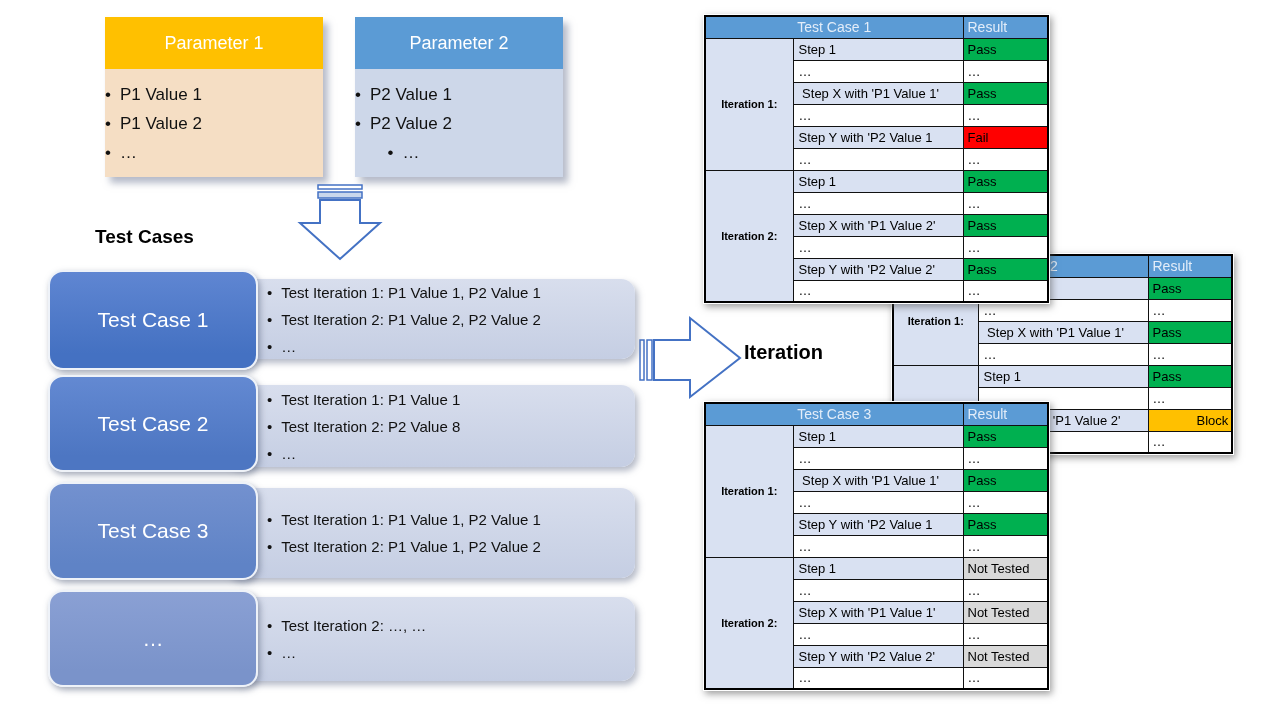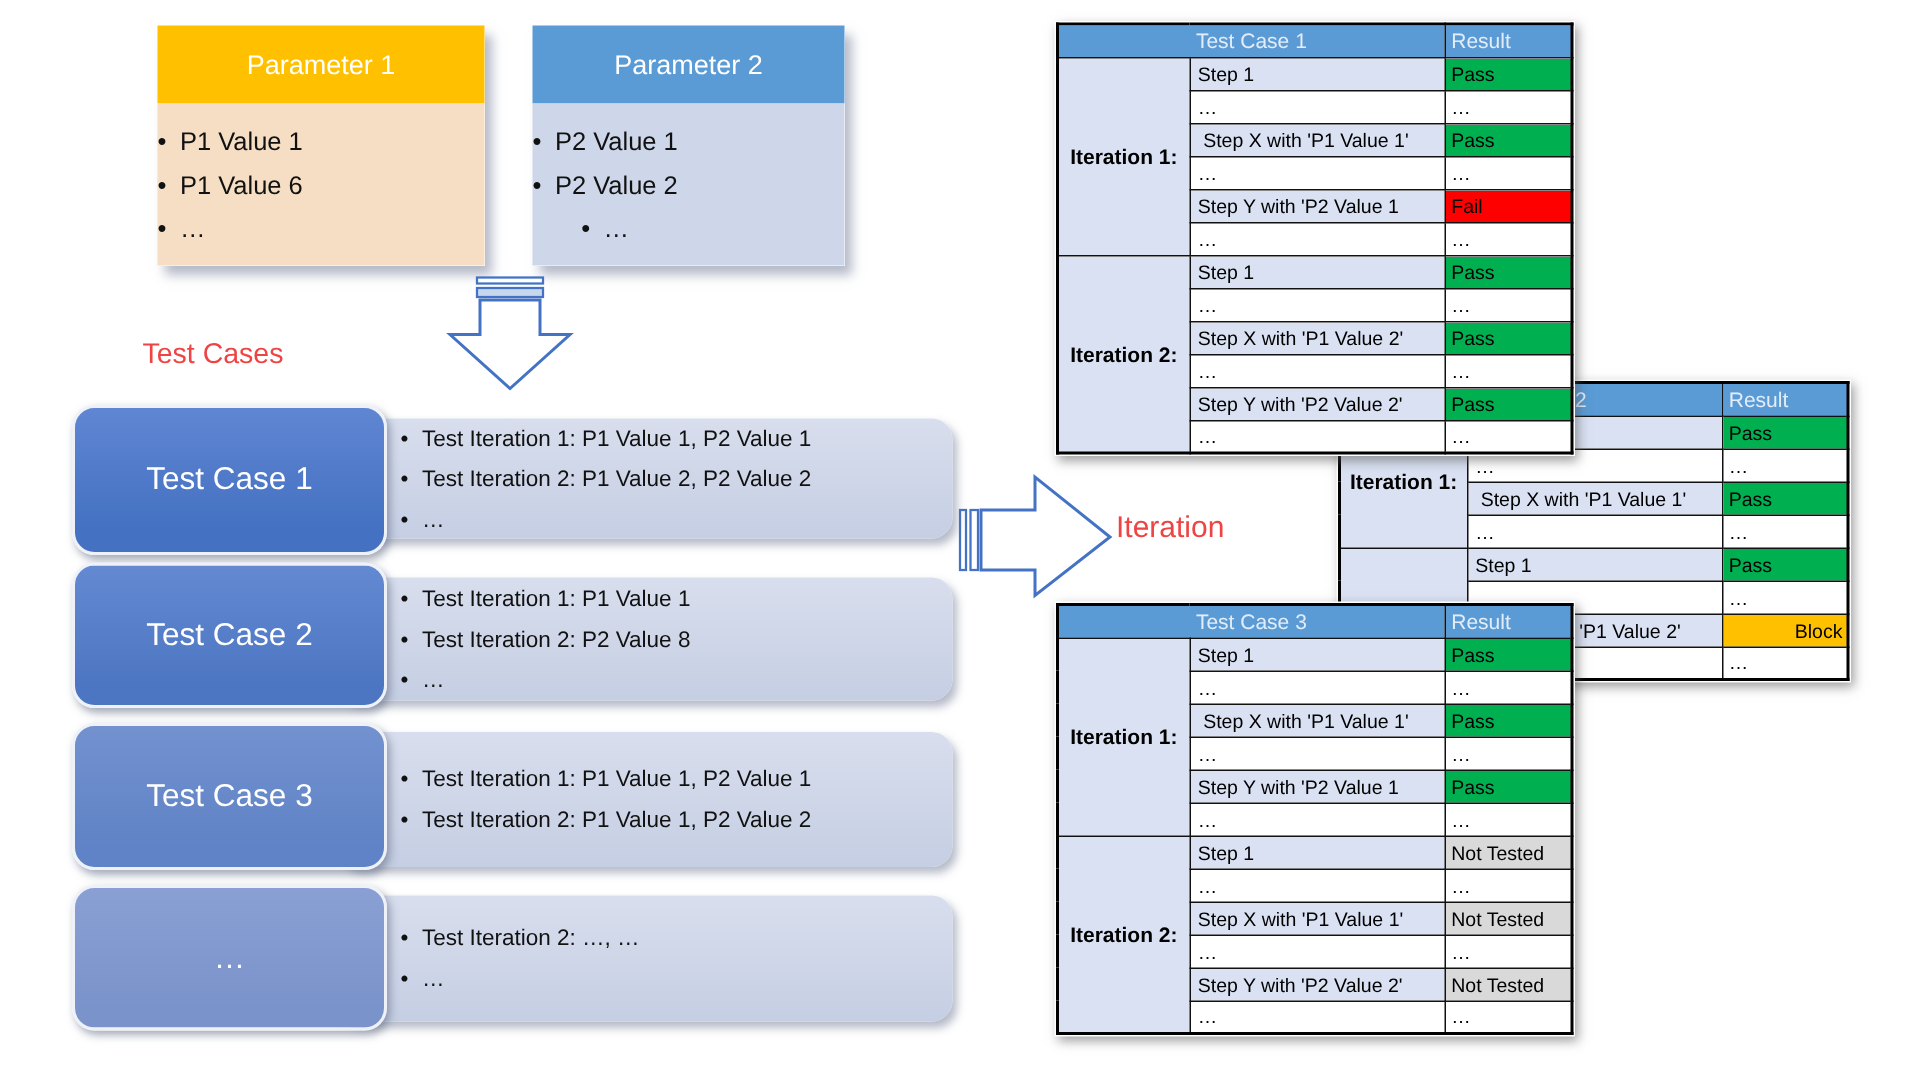--- a/index.html
+++ b/index.html
@@ -11,21 +11,21 @@
   .param { position:absolute; box-shadow:5px 6px 7px rgba(120,130,155,.55); }
   #param-1 { left:105px; top:17px; width:218px; height:160px; }
   #param-2 { left:355px; top:17px; width:208px; height:160px; }
   .param-h { height:52px; display:flex; align-items:center; justify-content:center;
              color:#fff; font-size:18px; }
   .param-b { height:108px; display:flex; align-items:center; }
   ul.blist { list-style:none; margin:0; padding:0; color:#111; }
   ul.blist li::before { content:"•"; margin-right:9px; }
   .param-list { padding-left:18px; font-size:17px; line-height:29px; }
   
-  .sect-label { position:absolute; font-weight:normal; color:#ef4444; }
+  .sect-label { position:absolute; font-weight:bold; color:#000000; }
   #test-cases-label { left:95px; top:226px; font-size:19px; }
   #executions-label { left:744px; top:341px; font-size:20px; }
   
   .desc { position:absolute; left:225px; width:410px; border-radius:14px;
           background:linear-gradient(180deg,#d8deed 0%,#c5cee3 100%);
           box-shadow:3px 4px 6px rgba(110,120,145,.5);
           display:flex; align-items:center; z-index:1; }
   .desc ul { padding-left:42px; font-size:15px; line-height:27px; }
   #desc-1 { top:279px; height:80px; }
   #desc-2 { top:385px; height:82px; }
@@ -48,36 +48,36 @@
                 box-shadow:2px 3px 7px rgba(80,80,80,.55); }
   #tbl-tc1 { left:703px; top:14px;  z-index:12; }
   #tbl-tc2 { left:891px; top:253px; z-index:11; }
   #tbl-tc3 { left:703px; top:401px; z-index:13; }
   .exec-table table { border-collapse:collapse; table-layout:fixed; border:2px solid #000; }
   .exec-table th, .exec-table td { border:1px solid #111; height:22px;
       box-sizing:border-box; font-size:13px; overflow:hidden; color:#000; }
   .exec-table th { background:#5B9BD5; color:#E3EDF9; font-weight:400; font-size:14px; }
   th.t-title { text-align:center; }
   th.t-result { text-align:left; padding-left:4px; }
-  td.iter { background:#D9E1F2; font-weight:bold; text-align:center; font-size:14px; }
+  td.iter { background:#D9E1F2; font-weight:bold; text-align:center; font-size:11px; }
   td.step { background:#D9E1F2; padding-left:5px; white-space:pre; }
   td.step.dots { background:#fff; }
   td.res { background:#fff; padding-left:4px; }
 </style>
 </head>
 <body>
 
 <div id="canvas">
 
   <div class="param" id="param-1">
     <div class="param-h" style="background: rgb(255, 192, 0);">Parameter 1</div>
     <div class="param-b" style="background: rgb(245, 222, 196);">
       <ul class="blist param-list">
           <li>P1 Value 1</li>
-          <li>P1 Value 6</li>
+          <li>P1 Value 2</li>
           <li>…</li>
         </ul>
     </div>
   </div>
 
   <div class="param" id="param-2">
     <div class="param-h" style="background: rgb(91, 155, 213);">Parameter 2</div>
     <div class="param-b" style="background: rgb(205, 215, 233); text-align: center;">
       <ul class="blist param-list">
           <li>P2 Value 1</li>

